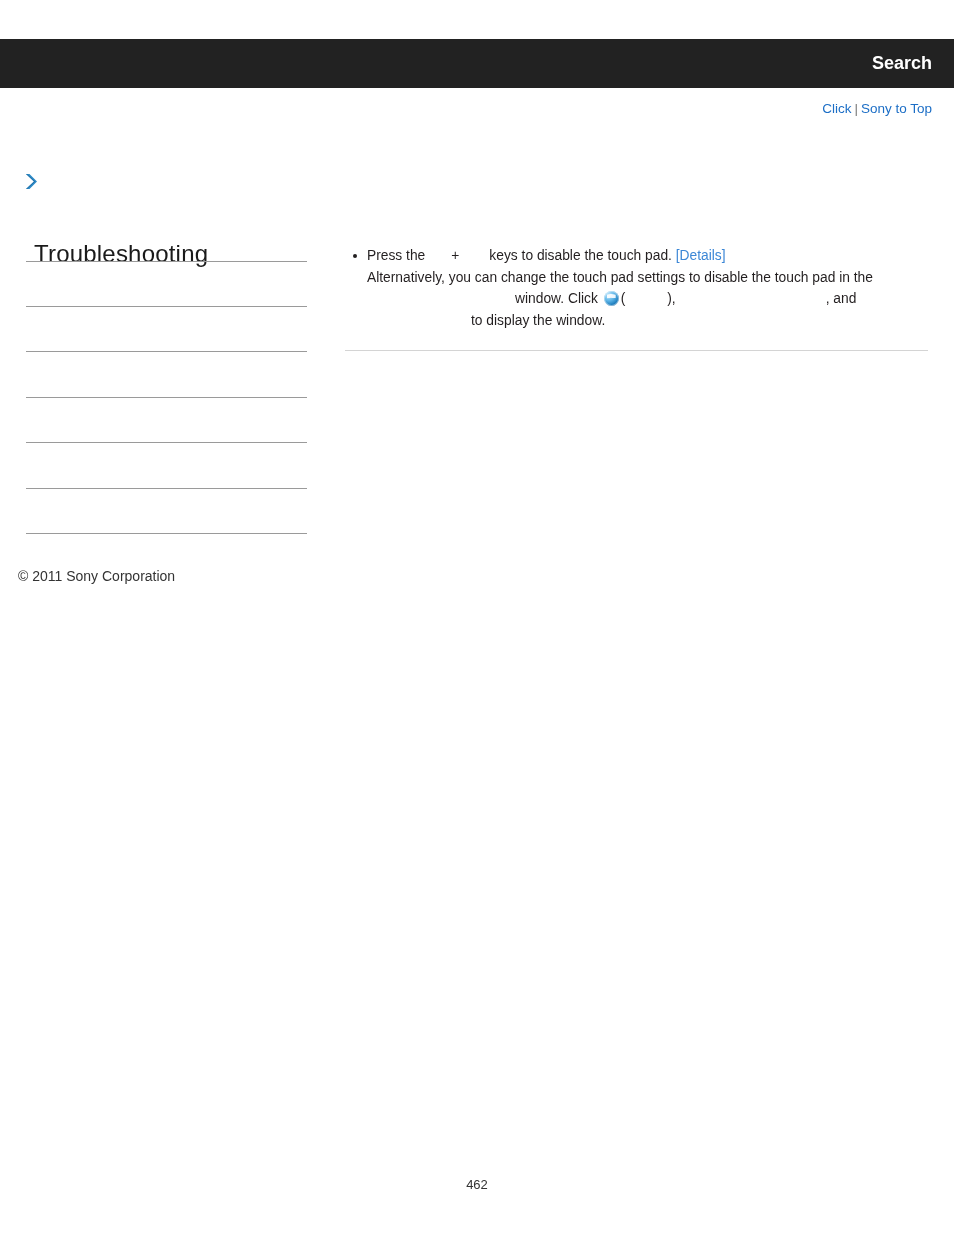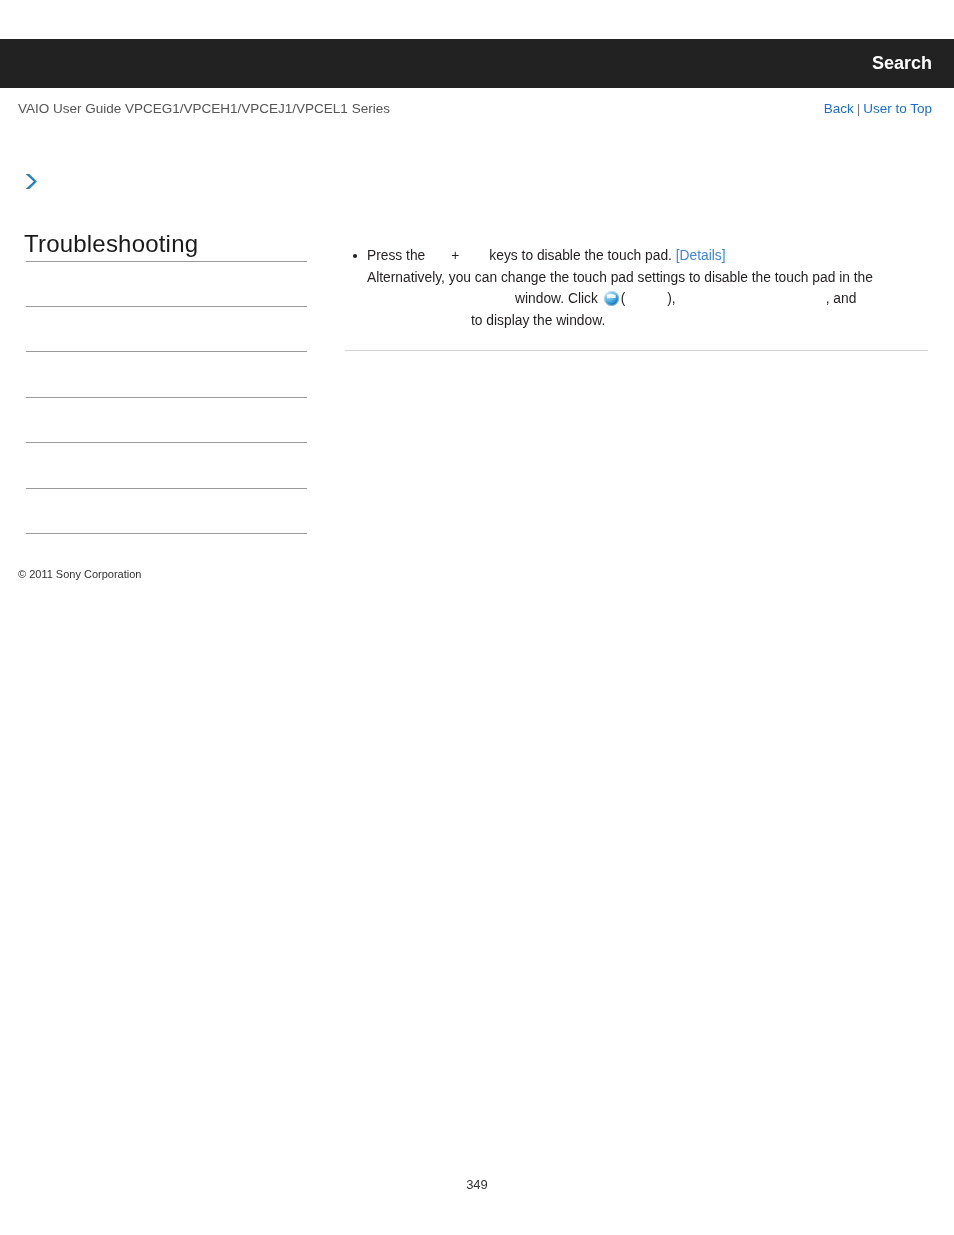--- a/index.html
+++ b/index.html
@@ -113,21 +113,21 @@
     height: 17px;
   }
   .section-title {
     position: absolute;
     left: 24px;
     top: 70px;
     font-size: 24px;
     font-weight: normal;
     color: #1a1a1a;
     letter-spacing: 0.2px;
-    margin: 0;
+    margin: 10px;
   }
   .title-rule {
     position: absolute;
     left: 26px;
     top: 101px;
     width: 281px;
     height: 1px;
     background: #9a9a9a;
   }
   .nav-list {
@@ -154,21 +154,21 @@
     left: 0;
     bottom: 0;
     width: 281px;
     height: 1px;
     background: #9a9a9a;
   }
   .copyright {
     position: absolute;
     left: 18px;
     top: 408px;
-    font-size: 11px;
+    font-size: 14px;
     color: #333333;
     white-space: nowrap;
   }
 
   
   .content-col {
     position: absolute;
     left: 345px;
     top: 245px;
     width: 585px;
@@ -271,23 +271,22 @@
   }
 </style>
 </head>
 <body>
 
 <div class="header-bar">
   <a class="search-link">Search</a>
 </div>
 
 <div class="subheader">
-  <div class="guide-title">VAIO User Guide VPCEG1/VPCEH1/VPCEJ1/VPCEL1 Series</div>
   <div class="nav-links">
-    <a>Back</a><span class="nav-sep">|</span><a>User to Top</a>
+    <a>Click</a><span class="nav-sep">|</span><a>Sony to Top</a>
   </div>
 </div>
 
 <div class="left-col">
 
   <div class="breadcrumb-row">
     <svg class="chevron-icon" viewBox="0 0 15 17">
       <path d="M2 1 L10 8.5 L2 16 L5.5 16 L13 8.5 L5.5 1 Z" fill="#2e8cc8"></path>
       <path d="M2 1 L10 8.5 L2 16 L3.2 16 L11.2 8.5 L3.2 1 Z" fill="#1f6fa8"></path>
     </svg>
@@ -326,13 +325,13 @@
   <div class="copyright">© 2011 Sony Corporation</div>
 </div>
 
 <div class="content-col">
   <ul class="answer-list">
     <li class="answer-item"><span>Press the</span><span class="key-gap"></span><span>+</span><span class="key-gap-wide"></span><span>keys to disable the touch pad.</span> <a class="details-link">[Details]</a><br><span>Alternatively, you can change the touch pad settings to disable the touch pad in the</span><br><span class="indent-run"></span><span>window. Click</span> <span class="win-orb"></span><span>(</span><span class="blank-run-sm"></span><span>),</span><span class="blank-run-lg"></span><span>, and</span><br><span class="indent-run2"></span><span>to display the window.</span></li>
   </ul>
   <div class="content-rule"></div>
 </div>
 
-<div class="page-number">349</div>
+<div class="page-number">462</div>
 
 </body></html>

